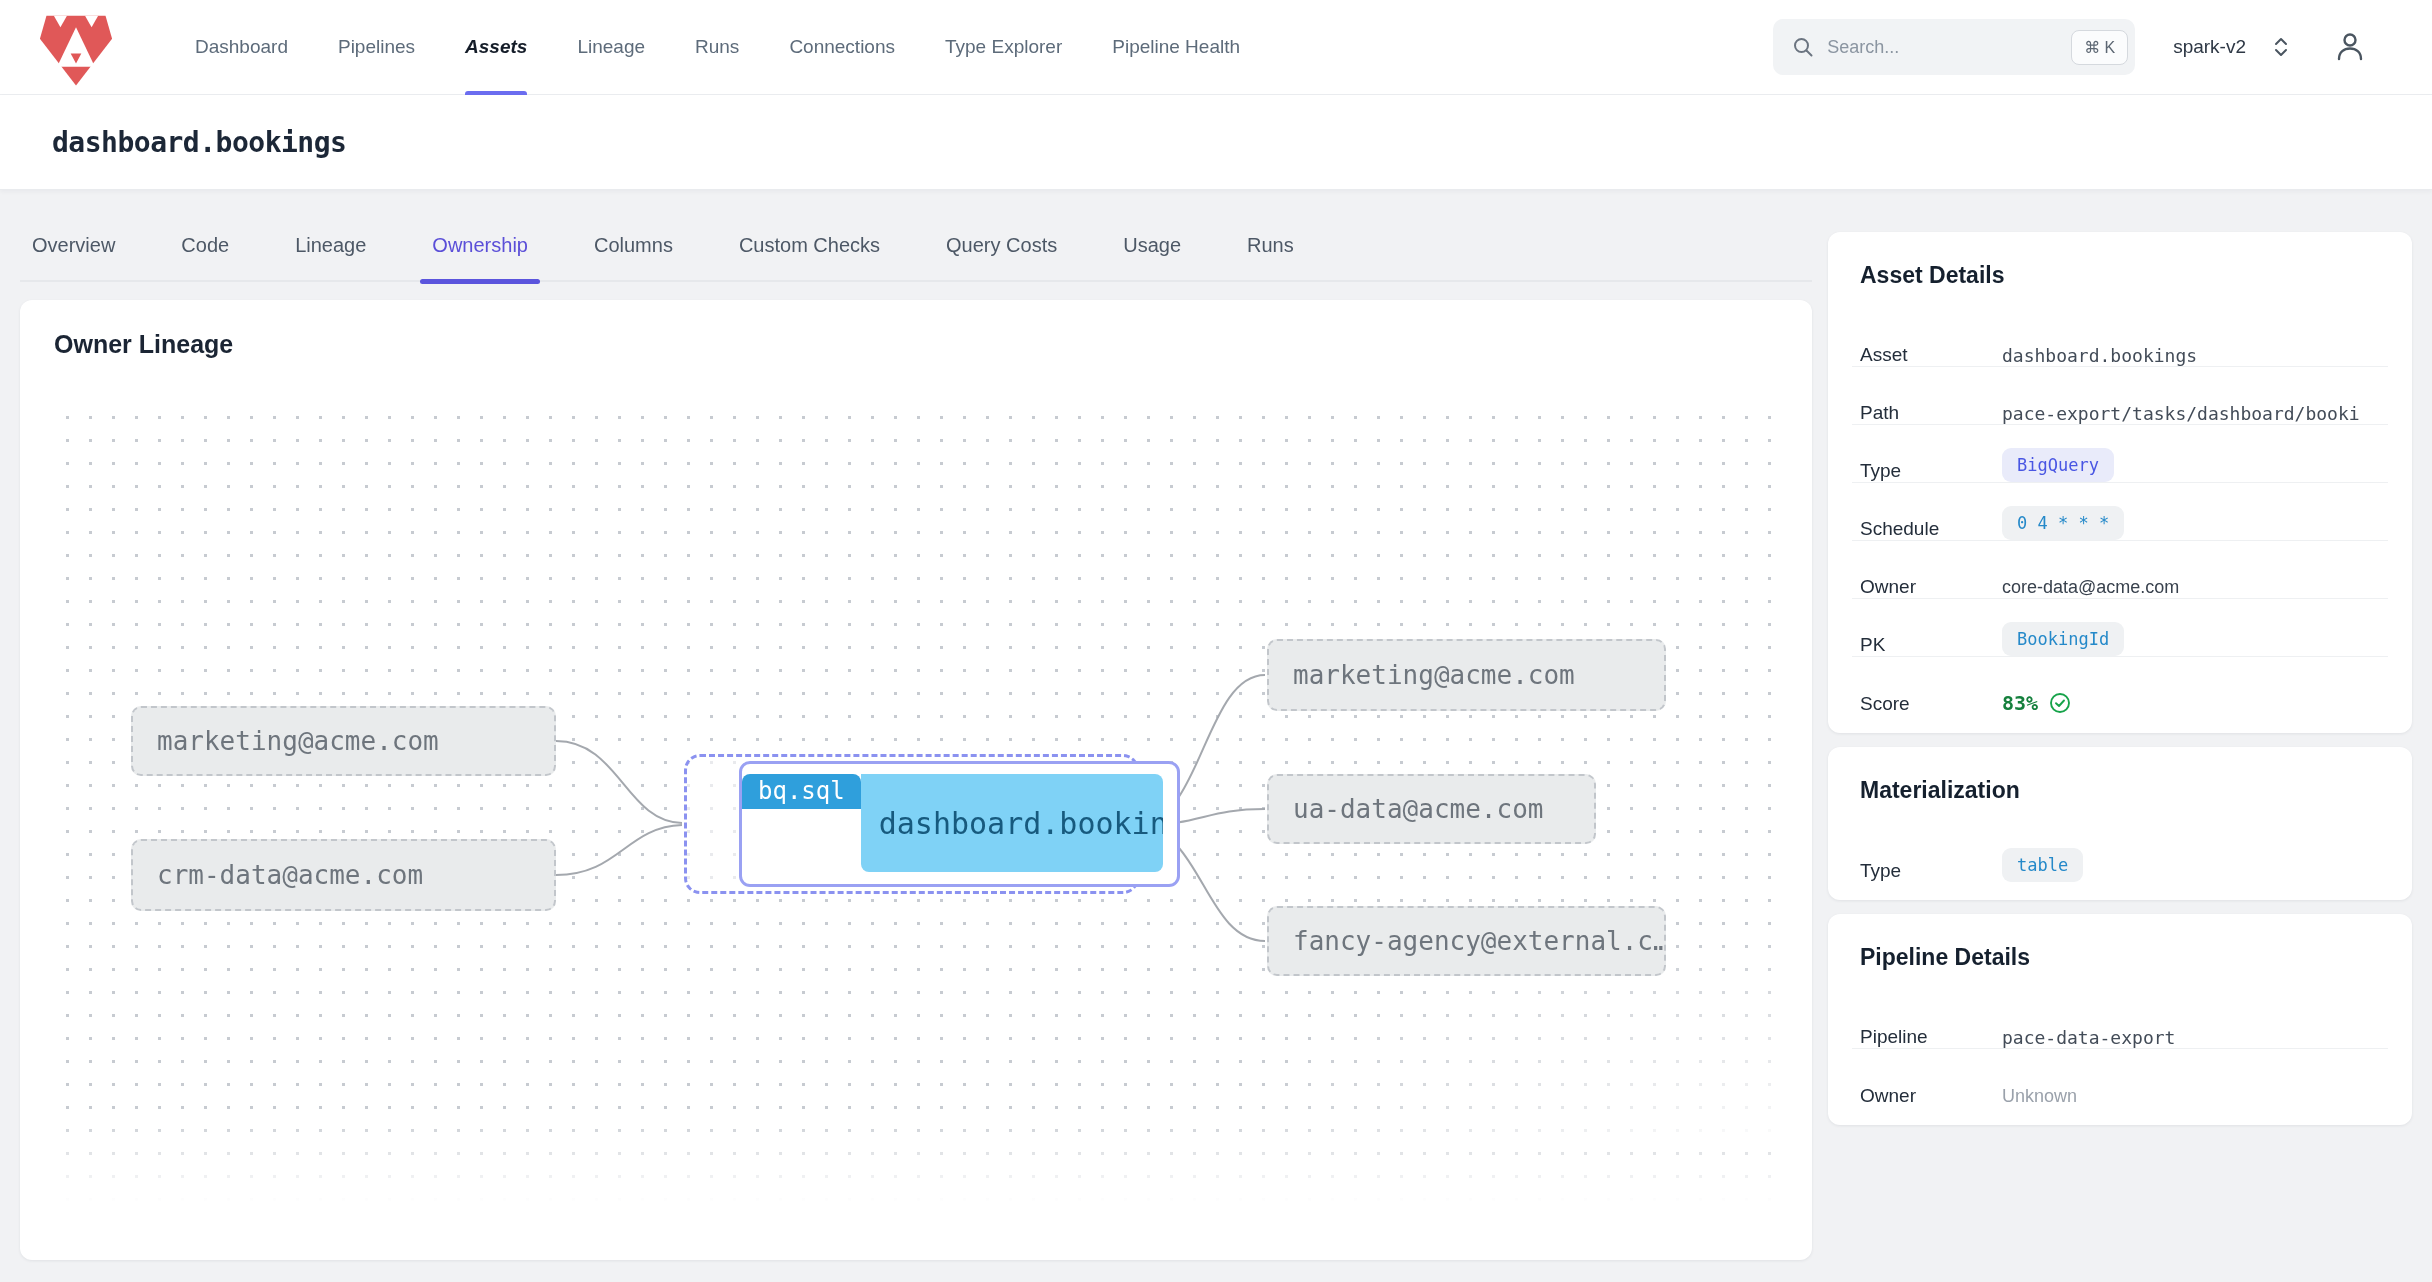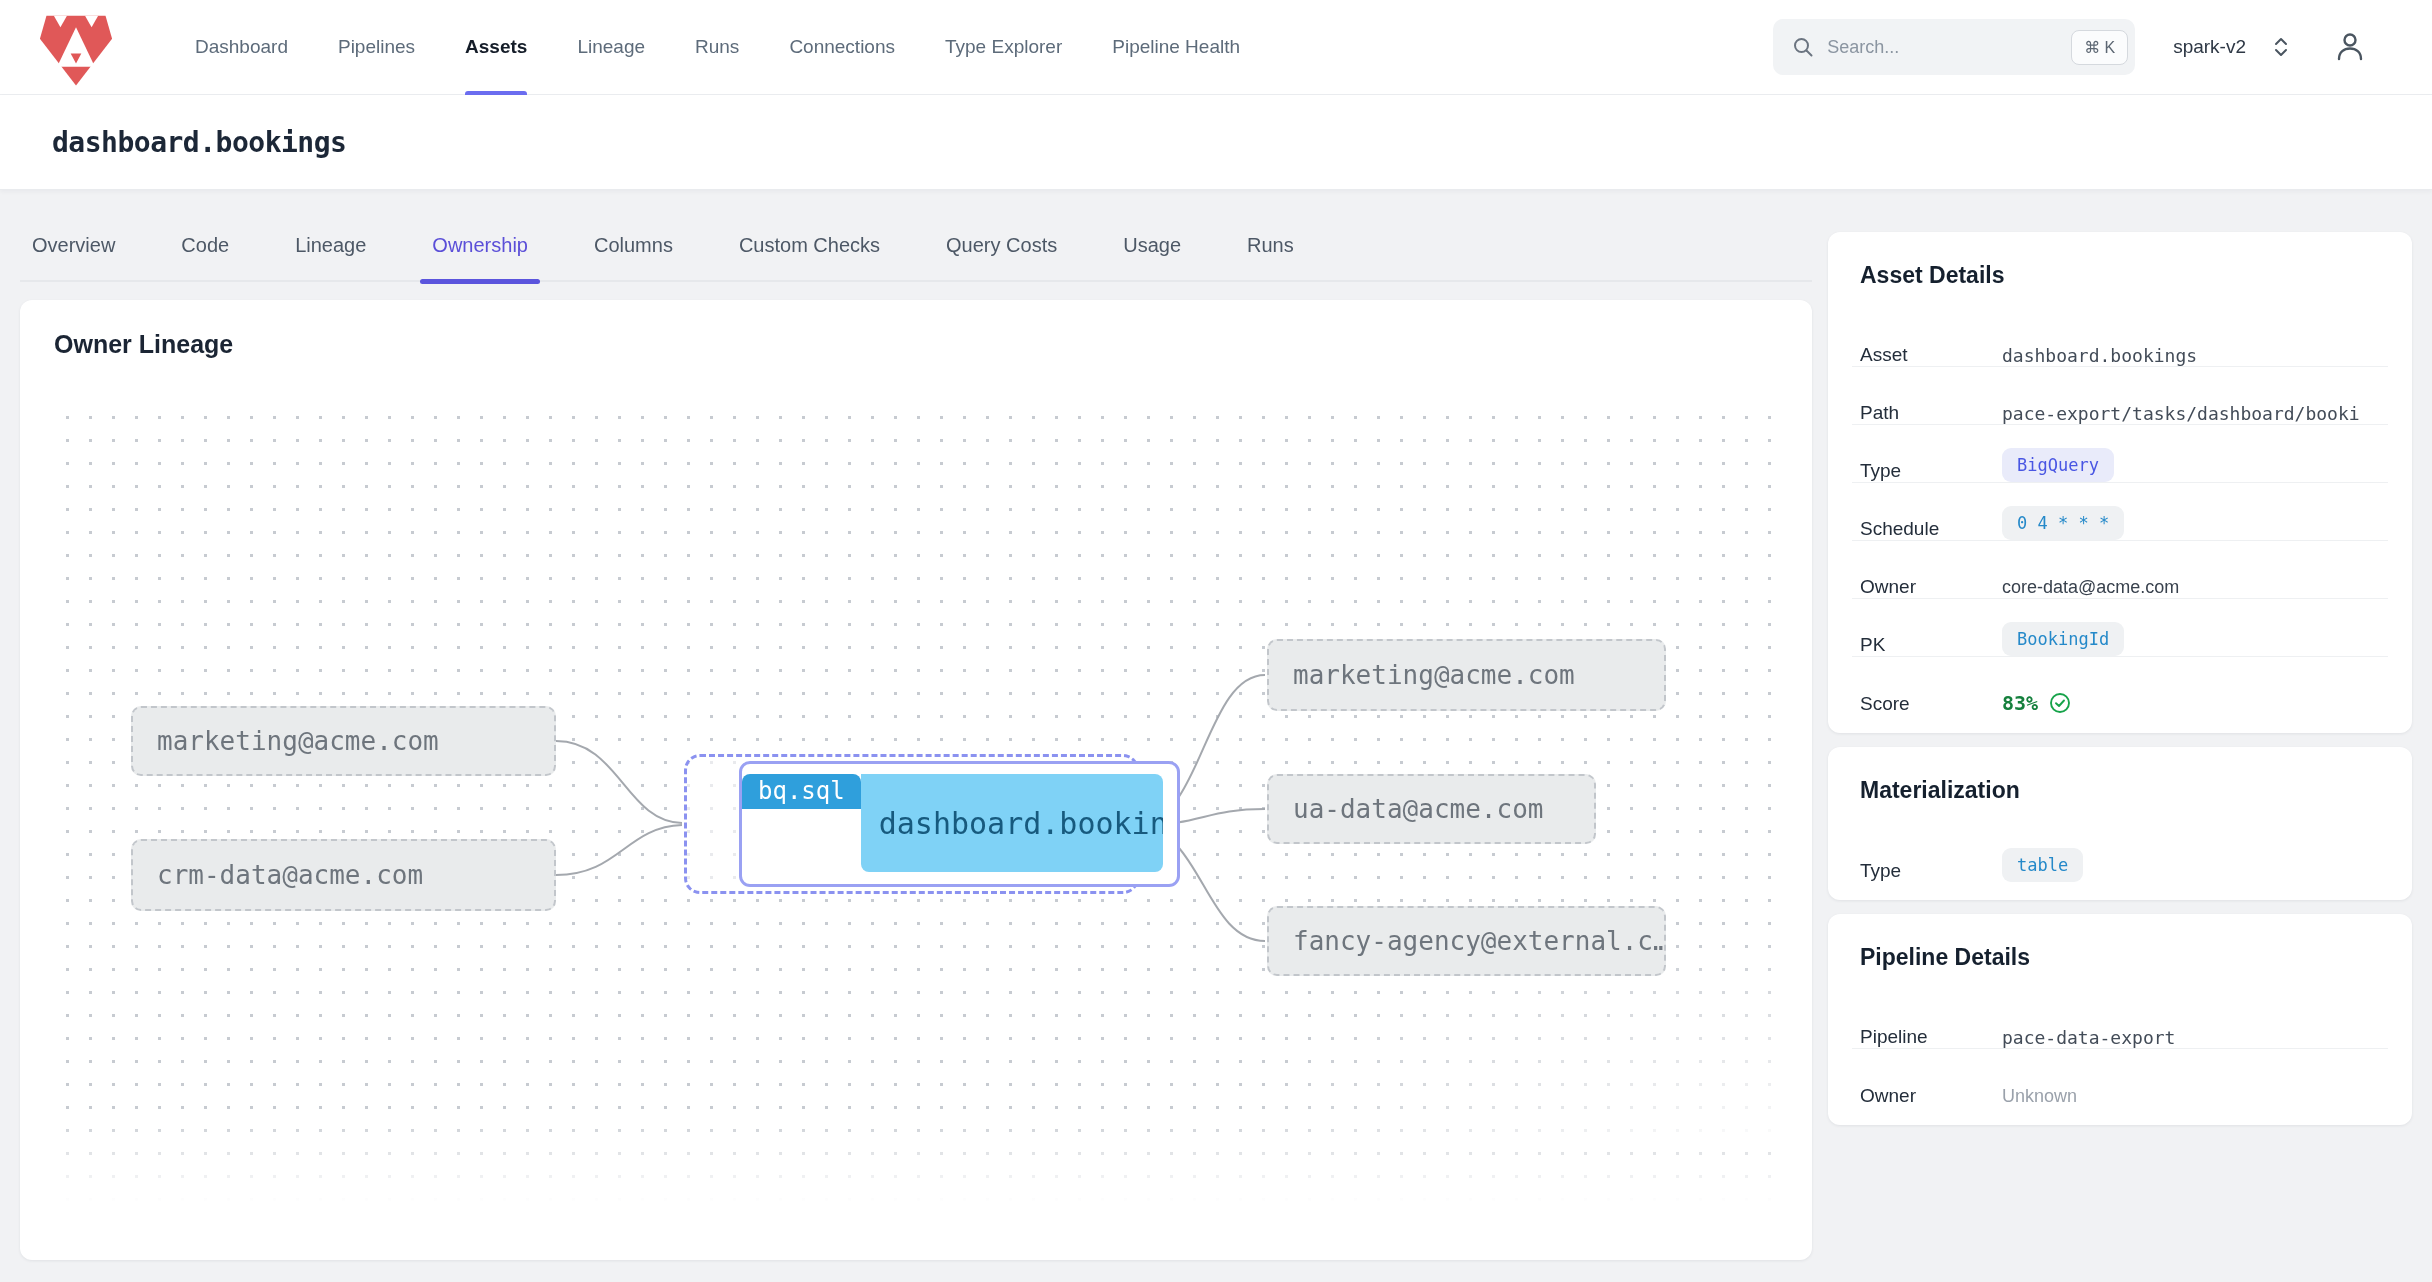--- a/index.html
+++ b/index.html
@@ -18,21 +18,21 @@
     height:95px; background:#ffffff; border-bottom:1px solid #ebedf0;
     display:flex; align-items:center; padding:0 60px 0 28px;
   }
   .logo { width:96px; height:86px; display:flex; align-items:center; justify-content:center; cursor:pointer; }
   .logo svg { width:92px; height:82px; }
   .nav-items { display:flex; align-items:stretch; height:95px; margin-left:46px; }
   .nav-item {
     display:flex; align-items:center; padding:0 25px; font-size:19px; color:#5d6b7a;
     position:relative; cursor:pointer; white-space:nowrap;
   }
-  .nav-item.active { color:#141c28; font-weight:700; }
+  .nav-item.active { color:#141c28; font-weight:700;font-style:italic; }
   .nav-item.active::after {
     content:""; position:absolute; left:25px; right:25px; bottom:0; height:4px;
     background:#6b6df0; border-radius:3px 3px 0 0;
   }
   .nav-right { margin-left:auto; display:flex; align-items:center; gap:38px; }
   .searchbox {
     width:362px; height:56px; background:#f1f3f5; border-radius:10px;
     display:flex; align-items:center; padding:0 10px 0 18px; gap:12px;
   }
   .searchbox svg { flex:none; }

